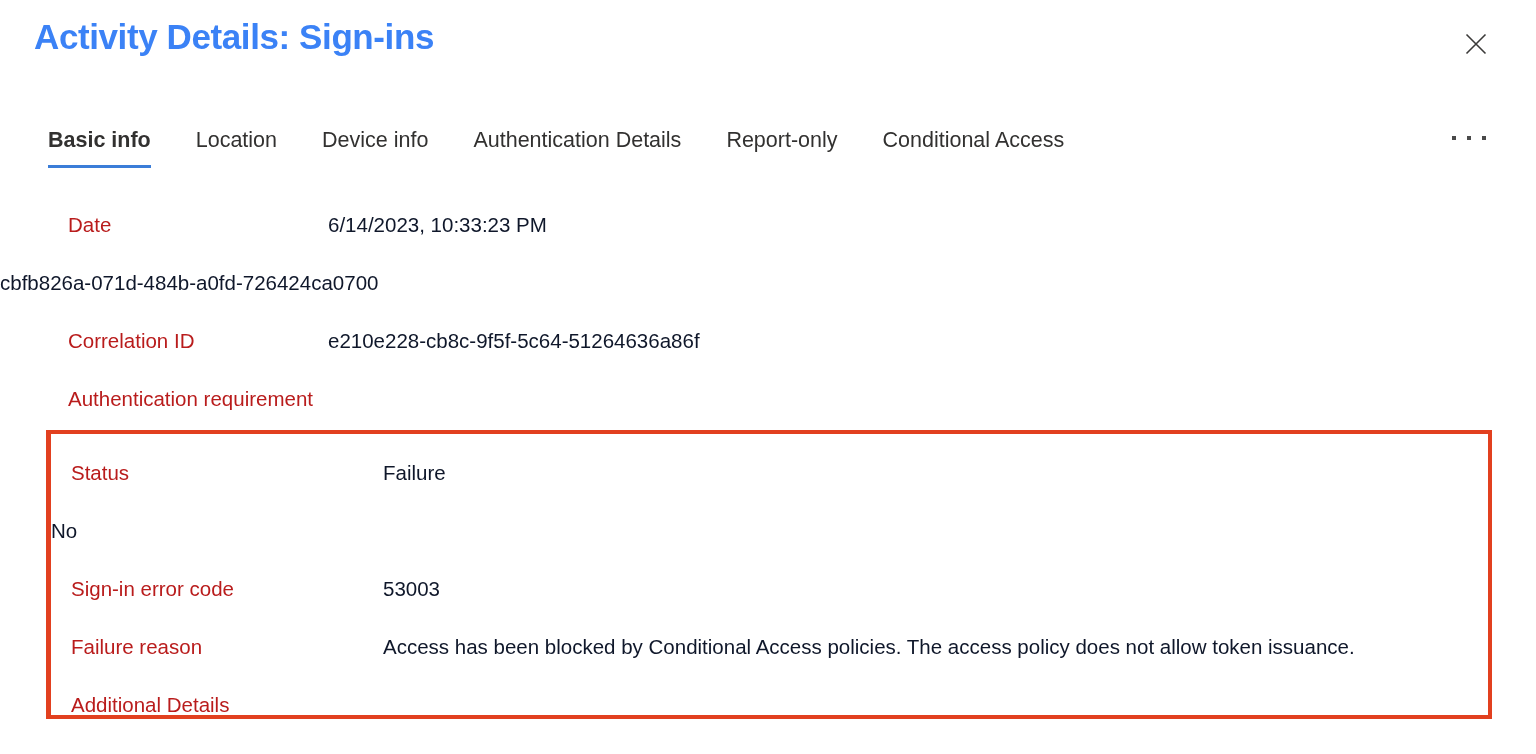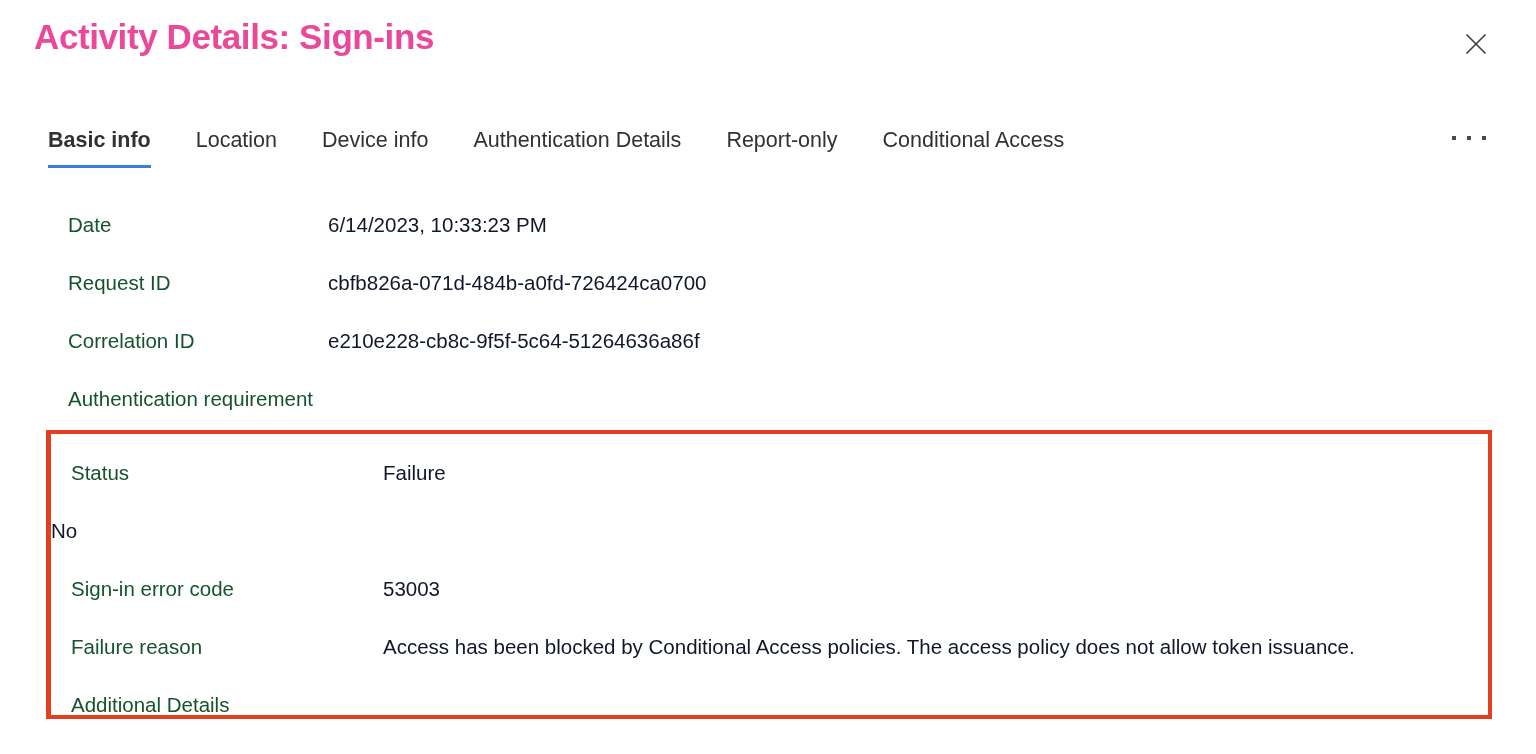--- a/index.html
+++ b/index.html
@@ -21,21 +21,21 @@
     position: relative;
     height: 96px;
   }
   .panel-title {
     position: absolute;
     left: 34px;
     top: 17px;
     font-size: 35px;
     font-weight: bold;
     letter-spacing: -0.4px;
-    color: #ec4899;
+    color: #3b82f6;
     white-space: nowrap;
   }
   .close-button {
     position: absolute;
     right: 42px;
     top: 26px;
     width: 36px;
     height: 36px;
     display: flex;
     align-items: center;
@@ -108,21 +108,21 @@
     display: flex;
     align-items: flex-start;
     height: 58px;
   }
   .detail-label {
     width: 328px;
     flex: 0 0 328px;
     padding-left: 68px;
     box-sizing: border-box;
     font-size: 20.5px;
-    color: #14532d;
+    color: #b91c1c;
     line-height: 58px;
   }
   .detail-value {
     font-size: 20.5px;
     color: #0f172a;
     line-height: 58px;
     white-space: nowrap;
   }
 
   
@@ -192,21 +192,20 @@
 </div>
 
 <div class="details">
 
   <div class="group-top">
     <div class="detail-row">
       <div class="detail-label">Date</div>
       <div class="detail-value">6/14/2023, 10:33:23 PM</div>
     </div>
     <div class="detail-row">
-      <div class="detail-label">Request ID</div>
       <div class="detail-value">cbfb826a-071d-484b-a0fd-726424ca0700</div>
     </div>
     <div class="detail-row">
       <div class="detail-label">Correlation ID</div>
       <div class="detail-value">e210e228-cb8c-9f5f-5c64-51264636a86f</div>
     </div>
     <div class="detail-row">
       <div class="detail-label">Authentication requirement</div>
     </div>
   </div>

